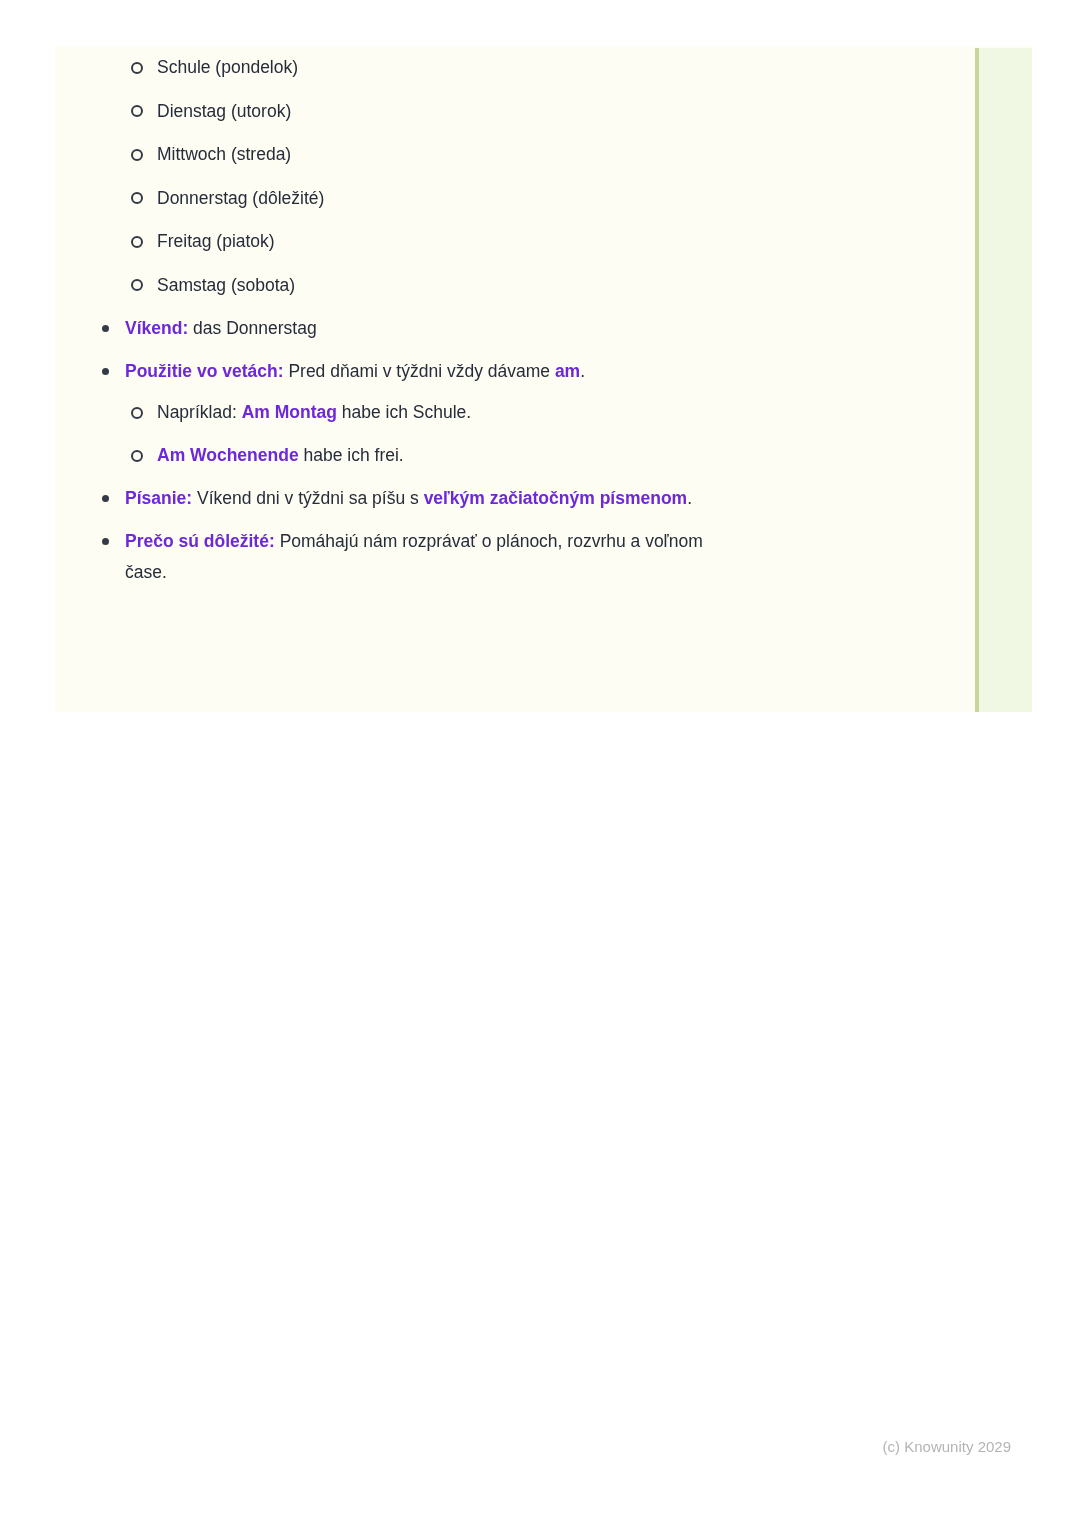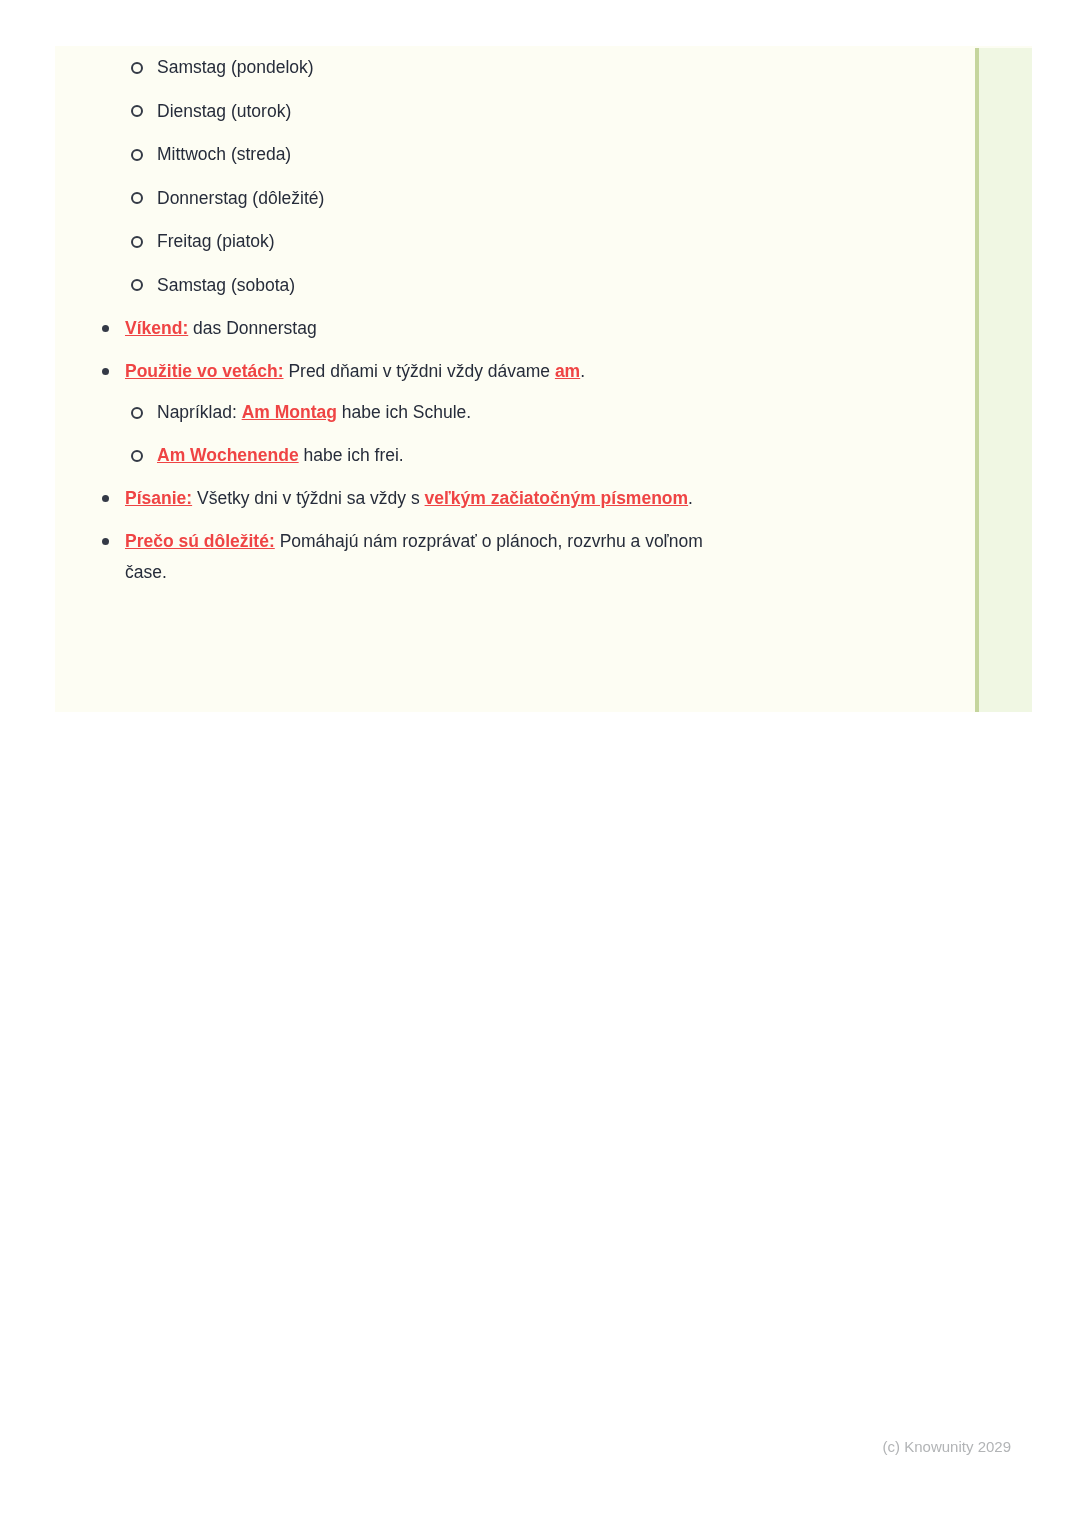--- a/index.html
+++ b/index.html
@@ -31,36 +31,36 @@
   .days > li::before { left:76px; }
   .main > li { position:relative; padding-left:70px; margin-bottom:12px; }
   .main > li::before {
     content:""; position:absolute; left:47px; top:12px;
     width:7px; height:7px; border-radius:50%; background:#343a46;
   }
   .main > li.gap { margin-top:11px; }
   .sub > li { position:relative; padding-left:32px; margin-top:12px; }
   .sub > li:first-child { margin-top:10px; }
   .sub > li::before { left:6px; }
-  .b { font-weight:700; color:#ef4444;text-decoration:underline; }
+  .b { font-weight:700; color:#6d28d9; }
   .footer {
     position:absolute; top:1438px; right:69px;
     font-size:15px; color:#b2b4b6;
   }
 </style>
 </head>
 <body>
 
 <div class="page">
   <div class="card">
     <div class="stripe"></div>
     <div class="content">
 
       <ul class="days">
-        <li><span>Samstag (pondelok)</span></li>
+        <li><span>Schule (pondelok)</span></li>
         <li><span>Dienstag (utorok)</span></li>
         <li><span>Mittwoch (streda)</span></li>
         <li><span>Donnerstag (dôležité)</span></li>
         <li><span>Freitag (piatok)</span></li>
         <li><span>Samstag (sobota)</span></li>
       </ul>
 
       <ul class="main">
 
         <li>
@@ -73,21 +73,21 @@
             <li>
               <span>Napríklad: </span><span class="b">Am Montag</span><span> habe ich Schule.</span>
             </li>
             <li>
               <span class="b">Am Wochenende</span><span> habe ich frei.</span>
             </li>
           </ul>
         </li>
 
         <li class="gap">
-          <span class="b">Písanie:</span><span> Všetky dni v týždni sa vždy s </span><span class="b">veľkým začiatočným písmenom</span><span>.</span>
+          <span class="b">Písanie:</span><span> Víkend dni v týždni sa píšu s </span><span class="b">veľkým začiatočným písmenom</span><span>.</span>
         </li>
 
         <li>
           <span class="b">Prečo sú dôležité:</span><span> Pomáhajú nám rozprávať o plánoch, rozvrhu a voľnom</span><br><span>čase.</span>
         </li>
 
       </ul>
     </div>
   </div>
 

